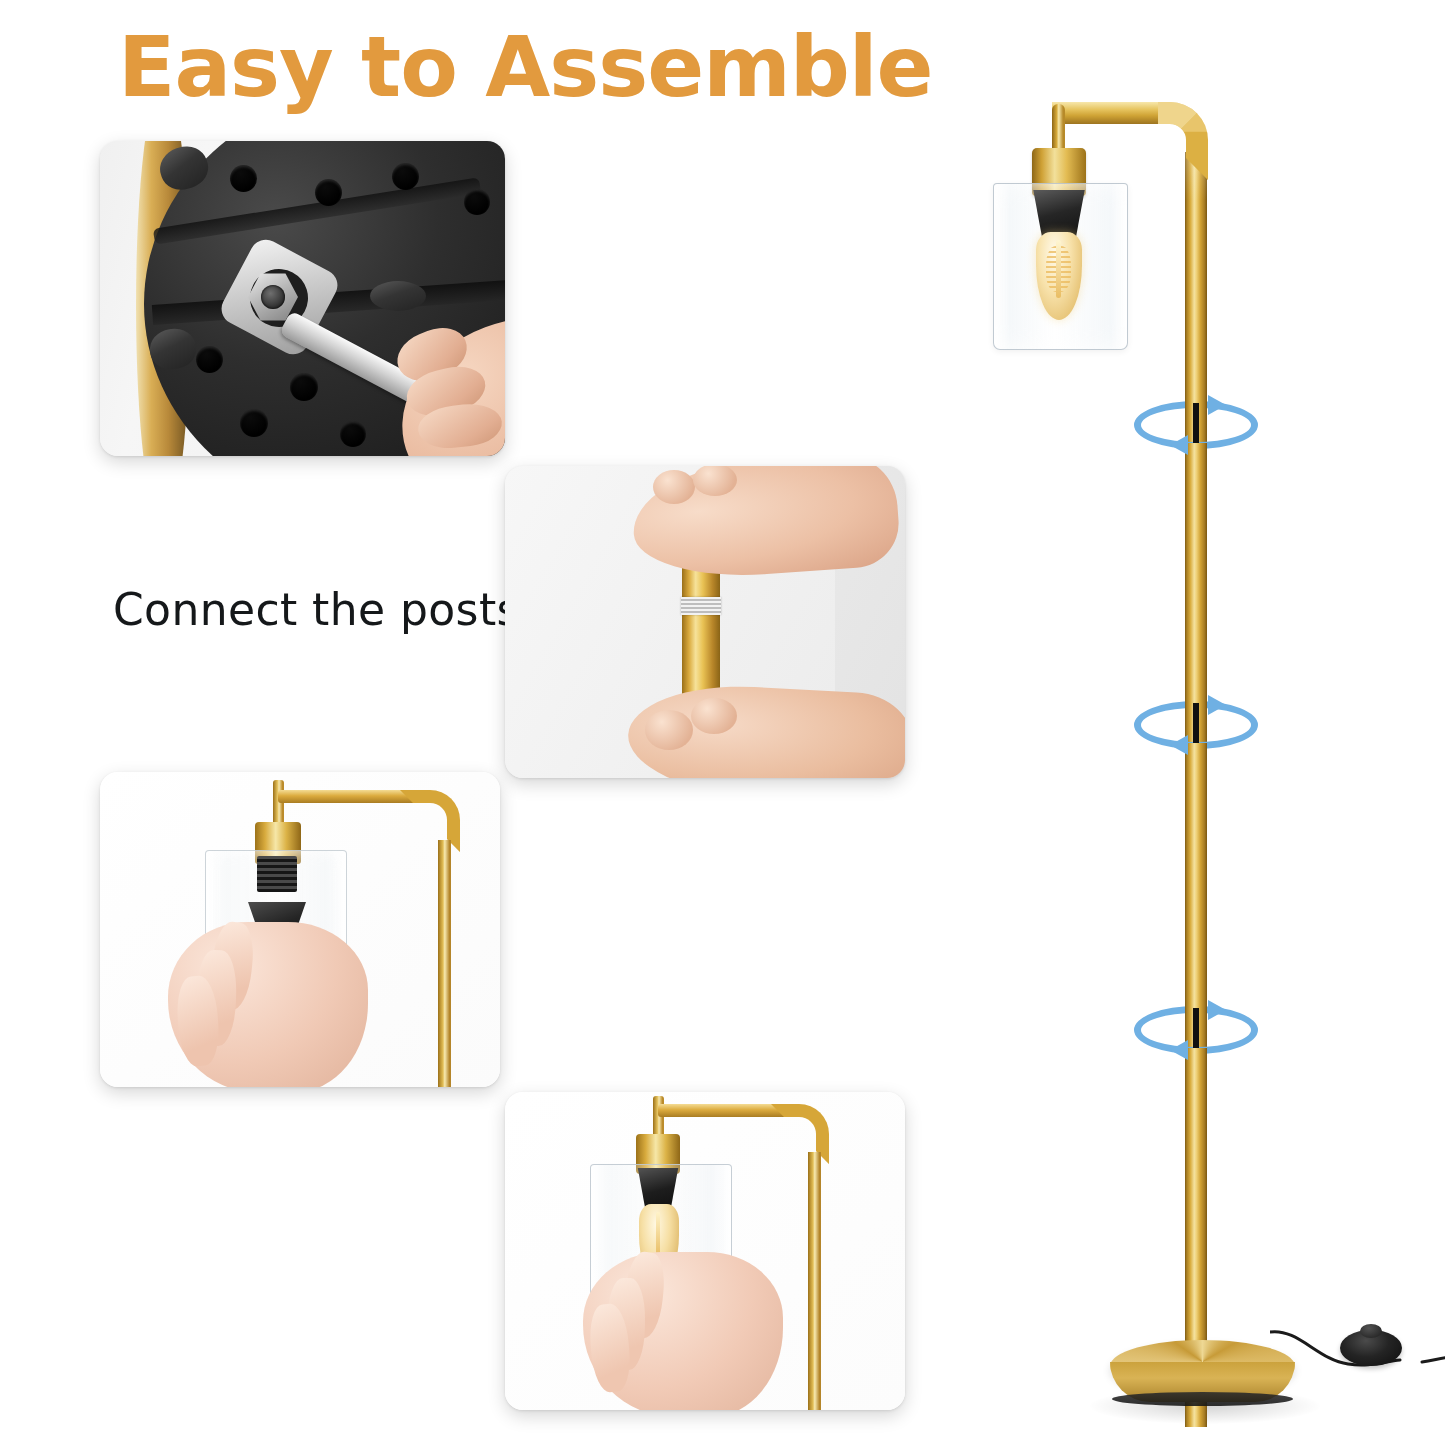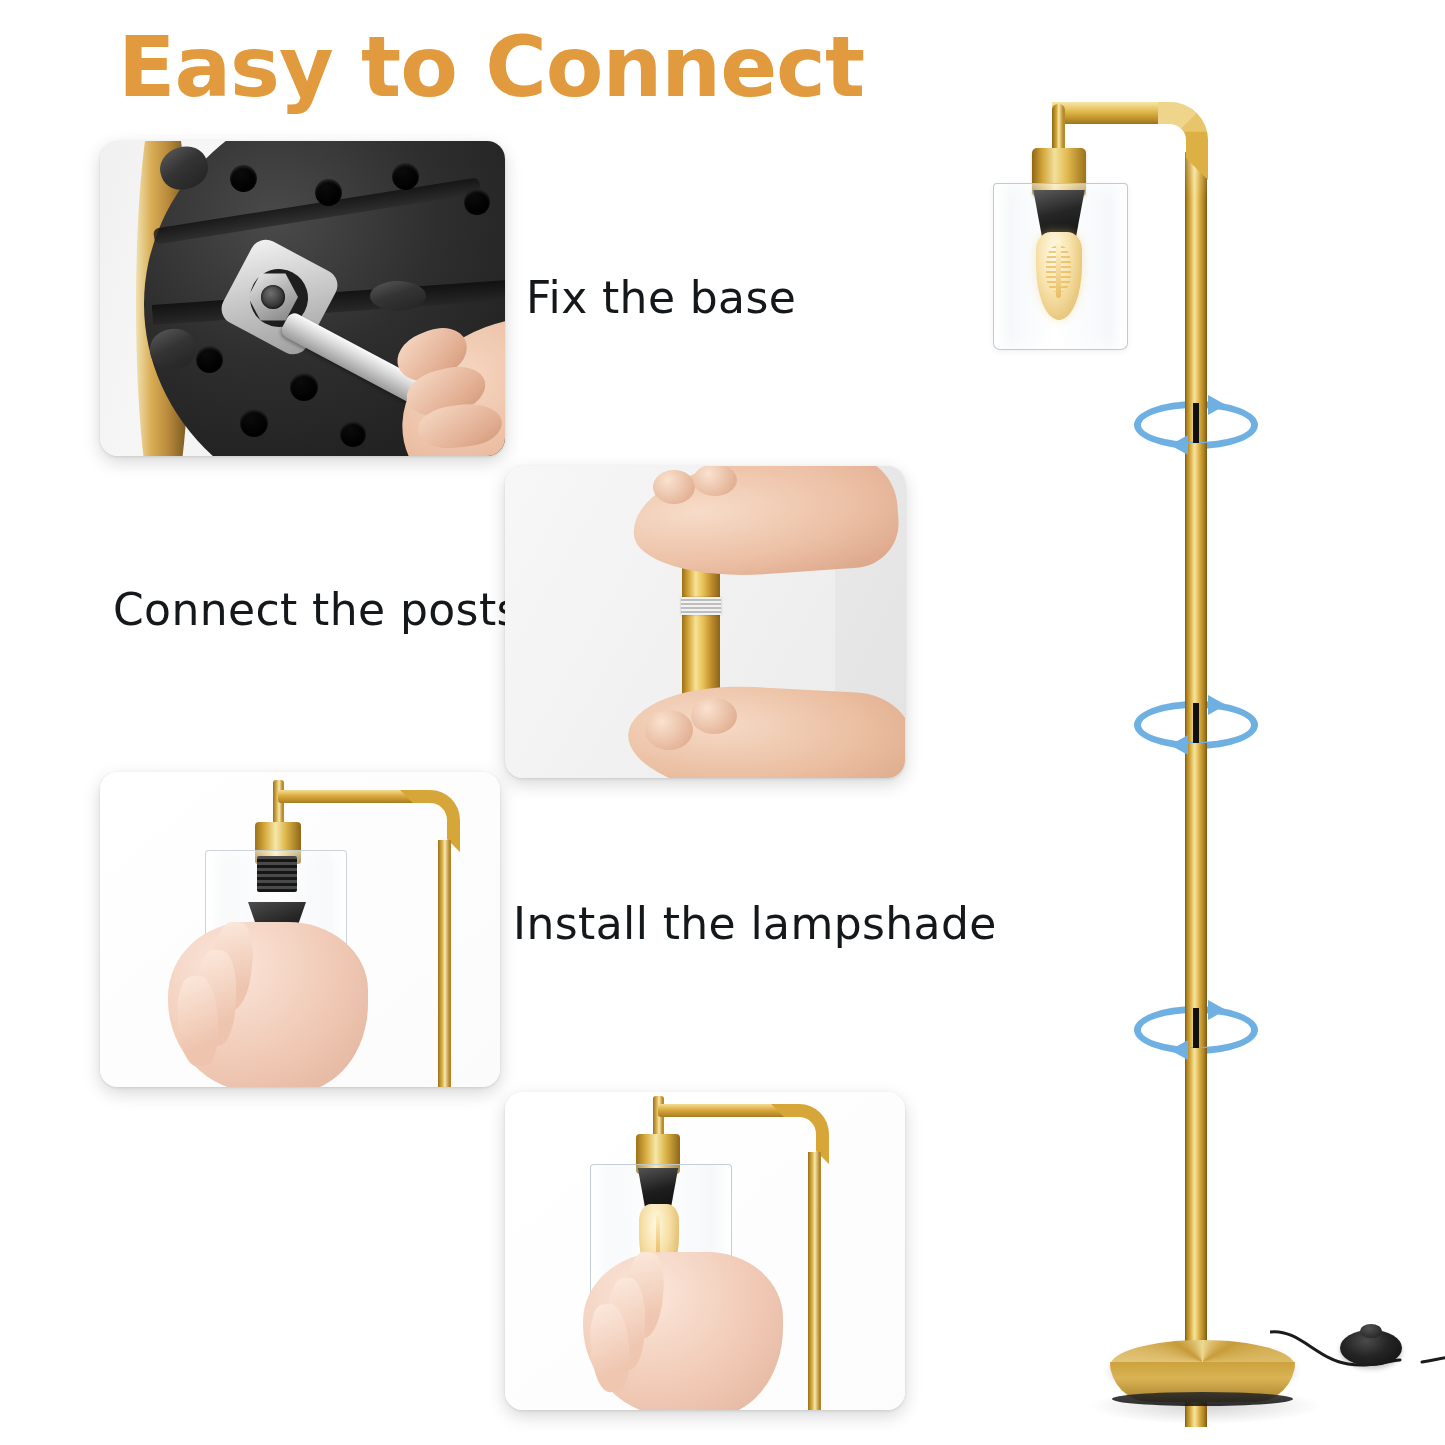--- a/index.html
+++ b/index.html
@@ -350,21 +350,21 @@
     position:absolute;left:12px;top:-30px;
     width:0;height:0;border-top:10px solid transparent;border-bottom:10px solid transparent;
     border-left:18px solid #6fb0e3;
   }
 </style>
 </head>
 <body>
 
 <div class="stage">
 
-  <div class="title">Easy to Connect</div>
+  <div class="title">Easy to Assemble</div>
 
   <div class="card c1">
     <div class="inner">
       <div class="bgwhite"></div>
       <div class="discrim"></div>
       <div class="disc"></div>
       <div class="seam2"></div>
       <div class="seam"></div>
 
       <div class="hole" style="left:130px;top:24px;width:27px;height:27px;"></div>
@@ -386,21 +386,20 @@
       <div class="wrenchbar"></div>
       <div class="nut"></div>
       <div class="nuthole"></div>
 
       <div class="hand"></div>
       <div class="finger" style="left:296px;top:190px;width:72px;height:46px;transform:rotate(-22deg);"></div>
       <div class="finger" style="left:306px;top:228px;width:80px;height:44px;transform:rotate(-14deg);"></div>
       <div class="finger" style="left:318px;top:264px;width:84px;height:42px;transform:rotate(-6deg);"></div>
     </div>
   </div>
-  <div class="caption" style="left:526px;top:272px;">Fix the base</div>
 
   <div class="caption" style="left:113px;top:584px;">Connect the posts</div>
   <div class="card c2">
     <div class="inner">
       <div class="panel"></div>
       <div class="whitewall"></div>
       <div class="pole"></div>
       <div class="coupler"></div>
       <div class="handtop"></div>
       <div class="knuck" style="left:148px;top:4px;width:42px;height:34px;"></div>
@@ -421,21 +420,20 @@
       <div class="cap"></div>
       <div class="glass"></div>
       <div class="thread"></div>
       <div class="sockcone"></div>
       <div class="hand"></div>
       <div class="fing" style="left:112px;top:150px;width:40px;height:88px;transform:rotate(6deg);"></div>
       <div class="fing" style="left:96px;top:178px;width:40px;height:96px;transform:rotate(2deg);"></div>
       <div class="fing" style="left:78px;top:204px;width:40px;height:90px;transform:rotate(-4deg);"></div>
     </div>
   </div>
-  <div class="caption" style="left:513px;top:898px;">Install the lampshade</div>
 
   <div class="card c4">
     <div class="inner">
       <div class="bg"></div>
       <div class="armv"></div>
       <div class="armh"></div>
       <div class="elbow"></div>
       <div class="armd"></div>
       <div class="cap"></div>
       <div class="glass"></div>

